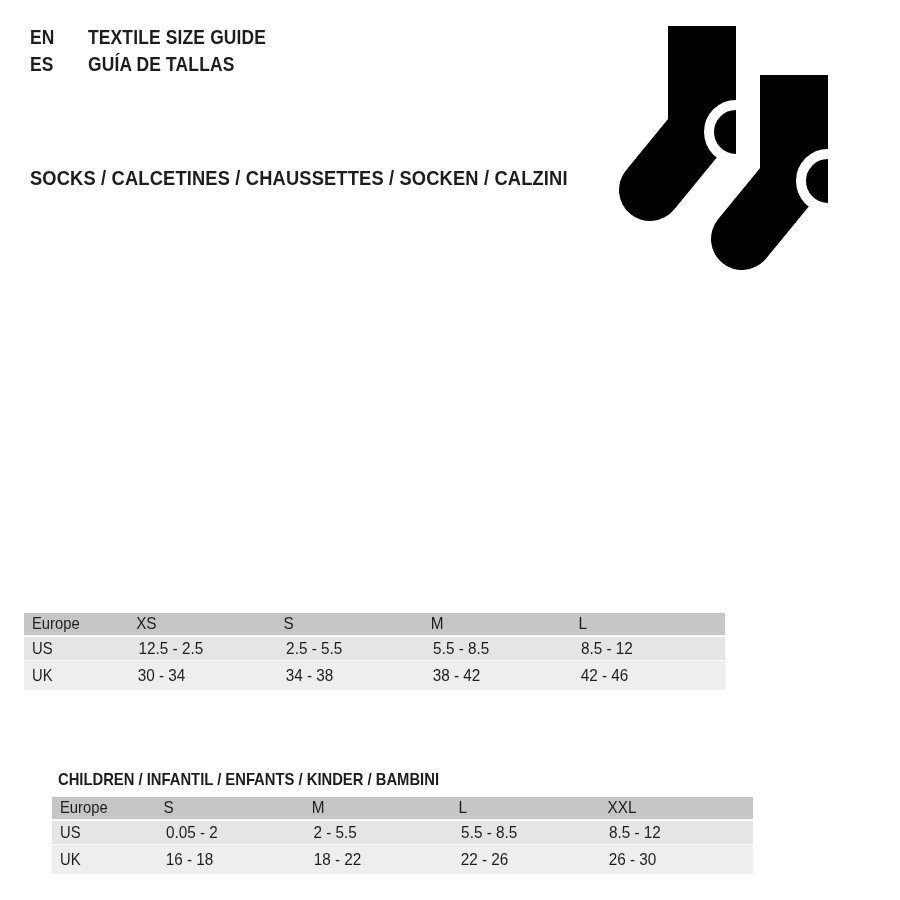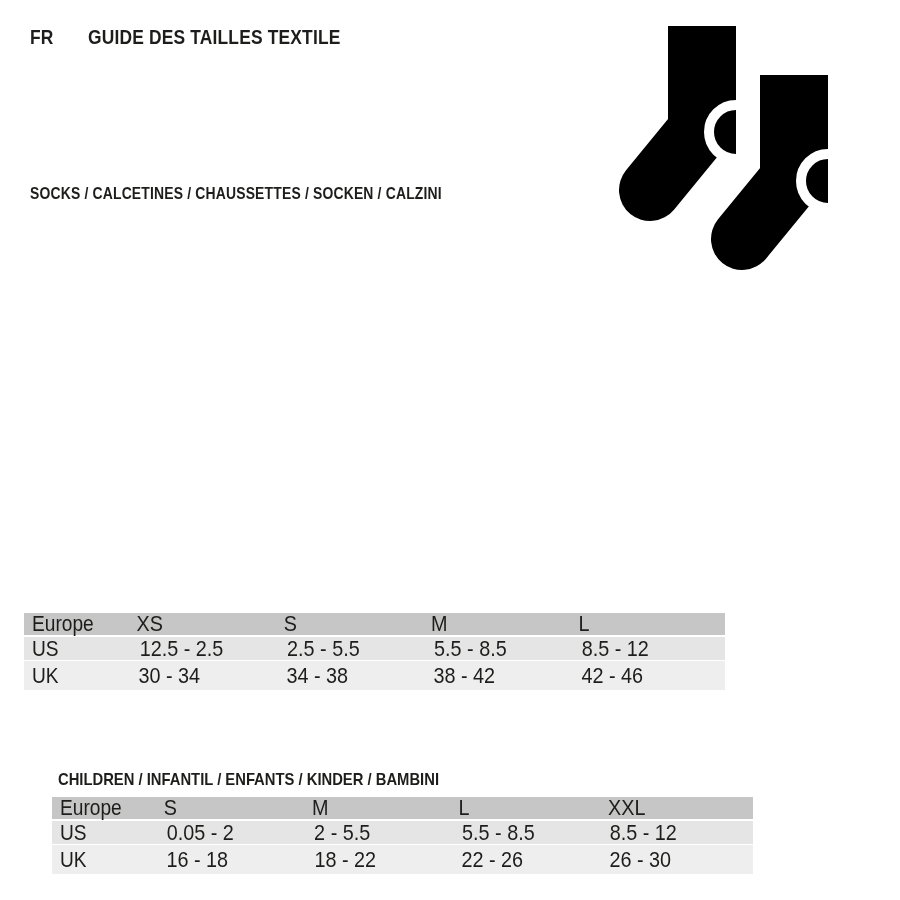--- a/index.html
+++ b/index.html
@@ -12,47 +12,51 @@
   
   .cx  { display:inline-block; transform:scaleX(0.87); transform-origin:0 50%; white-space:nowrap; }
   .cxc { display:inline-block; transform:scaleX(0.90); transform-origin:50% 50%; white-space:nowrap; }
 
   
   .lang-block { position:absolute; left:30px; top:24px; }
   .lang-row   { display:flex; line-height:27px; font-size:20px; font-weight:bold; letter-spacing:0.2px; }
   .lang-code  { width:58px; }
 
   
-  .socks-line { position:absolute; left:30px; top:166px; line-height:24px; font-size:16px; font-weight:bold; letter-spacing:0.2px;margin-top:16px; }
+  .socks-line { position:absolute; left:30px; top:166px; line-height:24px; font-size:21px; font-weight:bold; letter-spacing:0.2px; }
 
   
   .socks-svg { position:absolute; left:610px; top:26px; width:250px; height:248px; }
 
   
   .size-table { position:absolute; left:24px; width:701px; }
   .t1 { top:613px; }
   .t2 { top:767px;margin-left:28px; }
   .ttitle { height:30px; line-height:20px; padding-top:3px; box-sizing:border-box; font-size:17px; font-weight:bold; }
   .ttitle .cx { margin-left:6px; }
-  .trow  { display:flex; align-items:center; font-size:22px; }
+  .trow  { display:flex; align-items:center; font-size:17px; }
   .thead { height:22px; margin-bottom:2px; background:#c6c6c6; }
   .rowa  { height:23px; margin-bottom:1px; background:#e5e5e5; }
   .rowb  { height:29px; background:#eeeeee; }
   .c0 { width:111px; padding-left:8px; box-sizing:border-box; text-align:left; }
   .c  { width:147.5px; }
 </style>
 </head>
 <body>
 
 <div class="canvas">
 
   <div class="lang-block">
     <div class="lang-row">
-      <span class="lang-code"><span class="cx">FR</span></span>
-      <span class="cx">GUIDE DES TAILLES TEXTILE</span>
+      <span class="lang-code"><span class="cx">EN</span></span>
+      <span class="cx">TEXTILE SIZE GUIDE</span>
+    </div>
+    <div class="lang-row">
+      <span class="lang-code"><span class="cx">ES</span></span>
+      <span class="cx">GUÍA DE TALLAS</span>
     </div>
   </div>
 
   <div class="socks-line">
     <span class="cx">SOCKS / CALCETINES / CHAUSSETTES / SOCKEN / CALZINI</span>
   </div>
 
   <svg class="socks-svg" viewBox="0 0 250 248" aria-hidden="true">
     <defs>
       <g id="sock">

